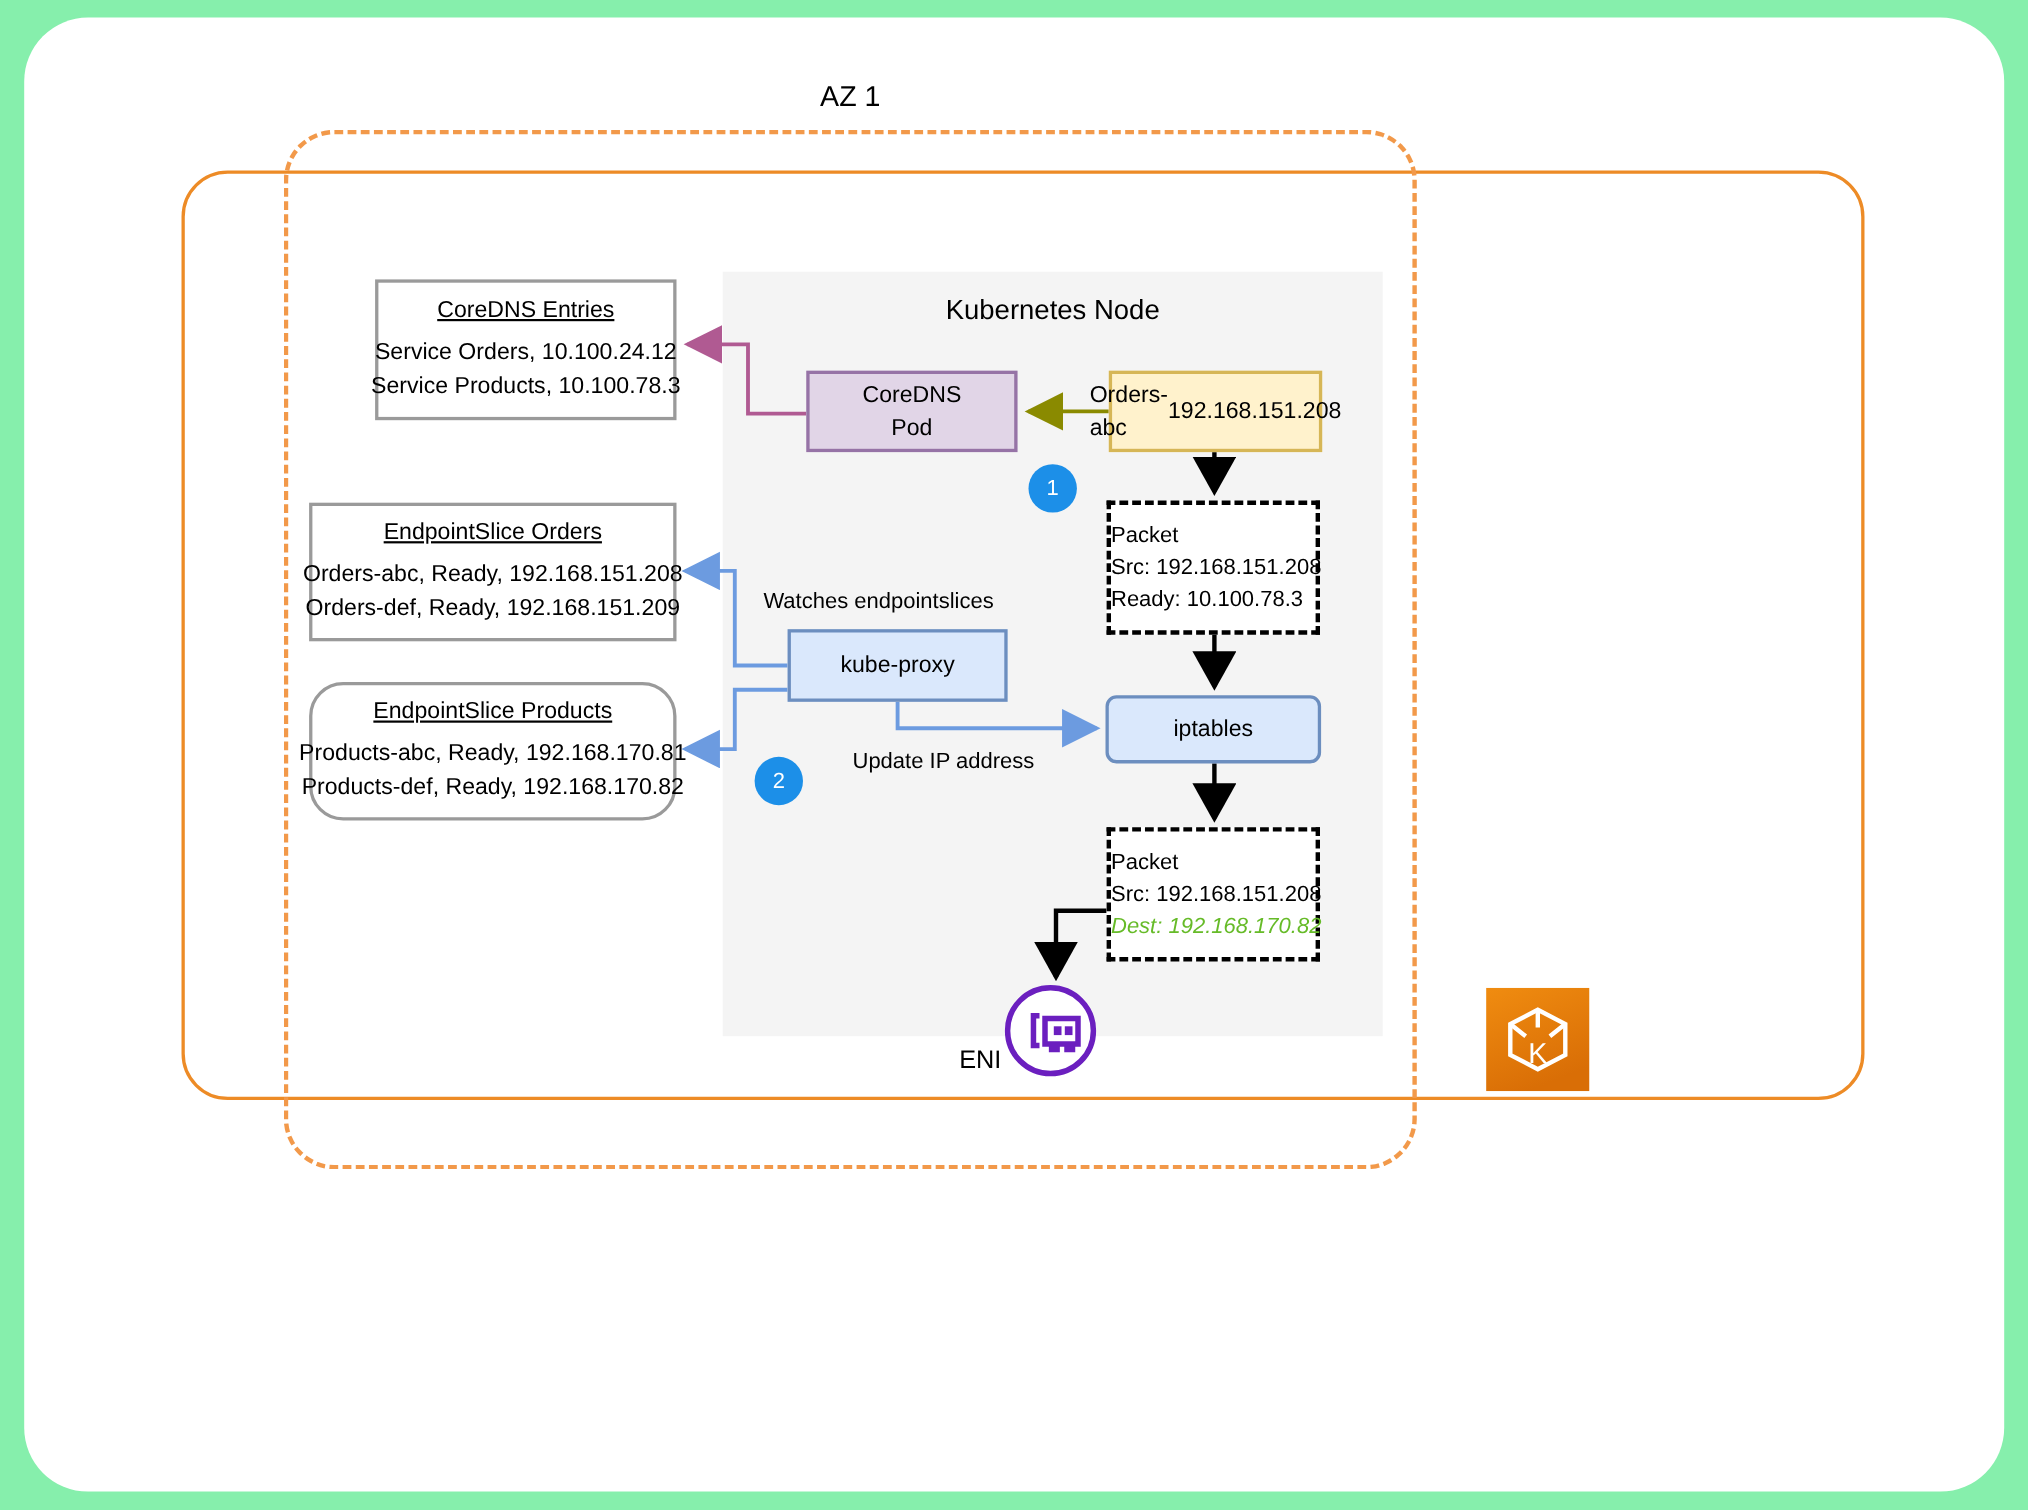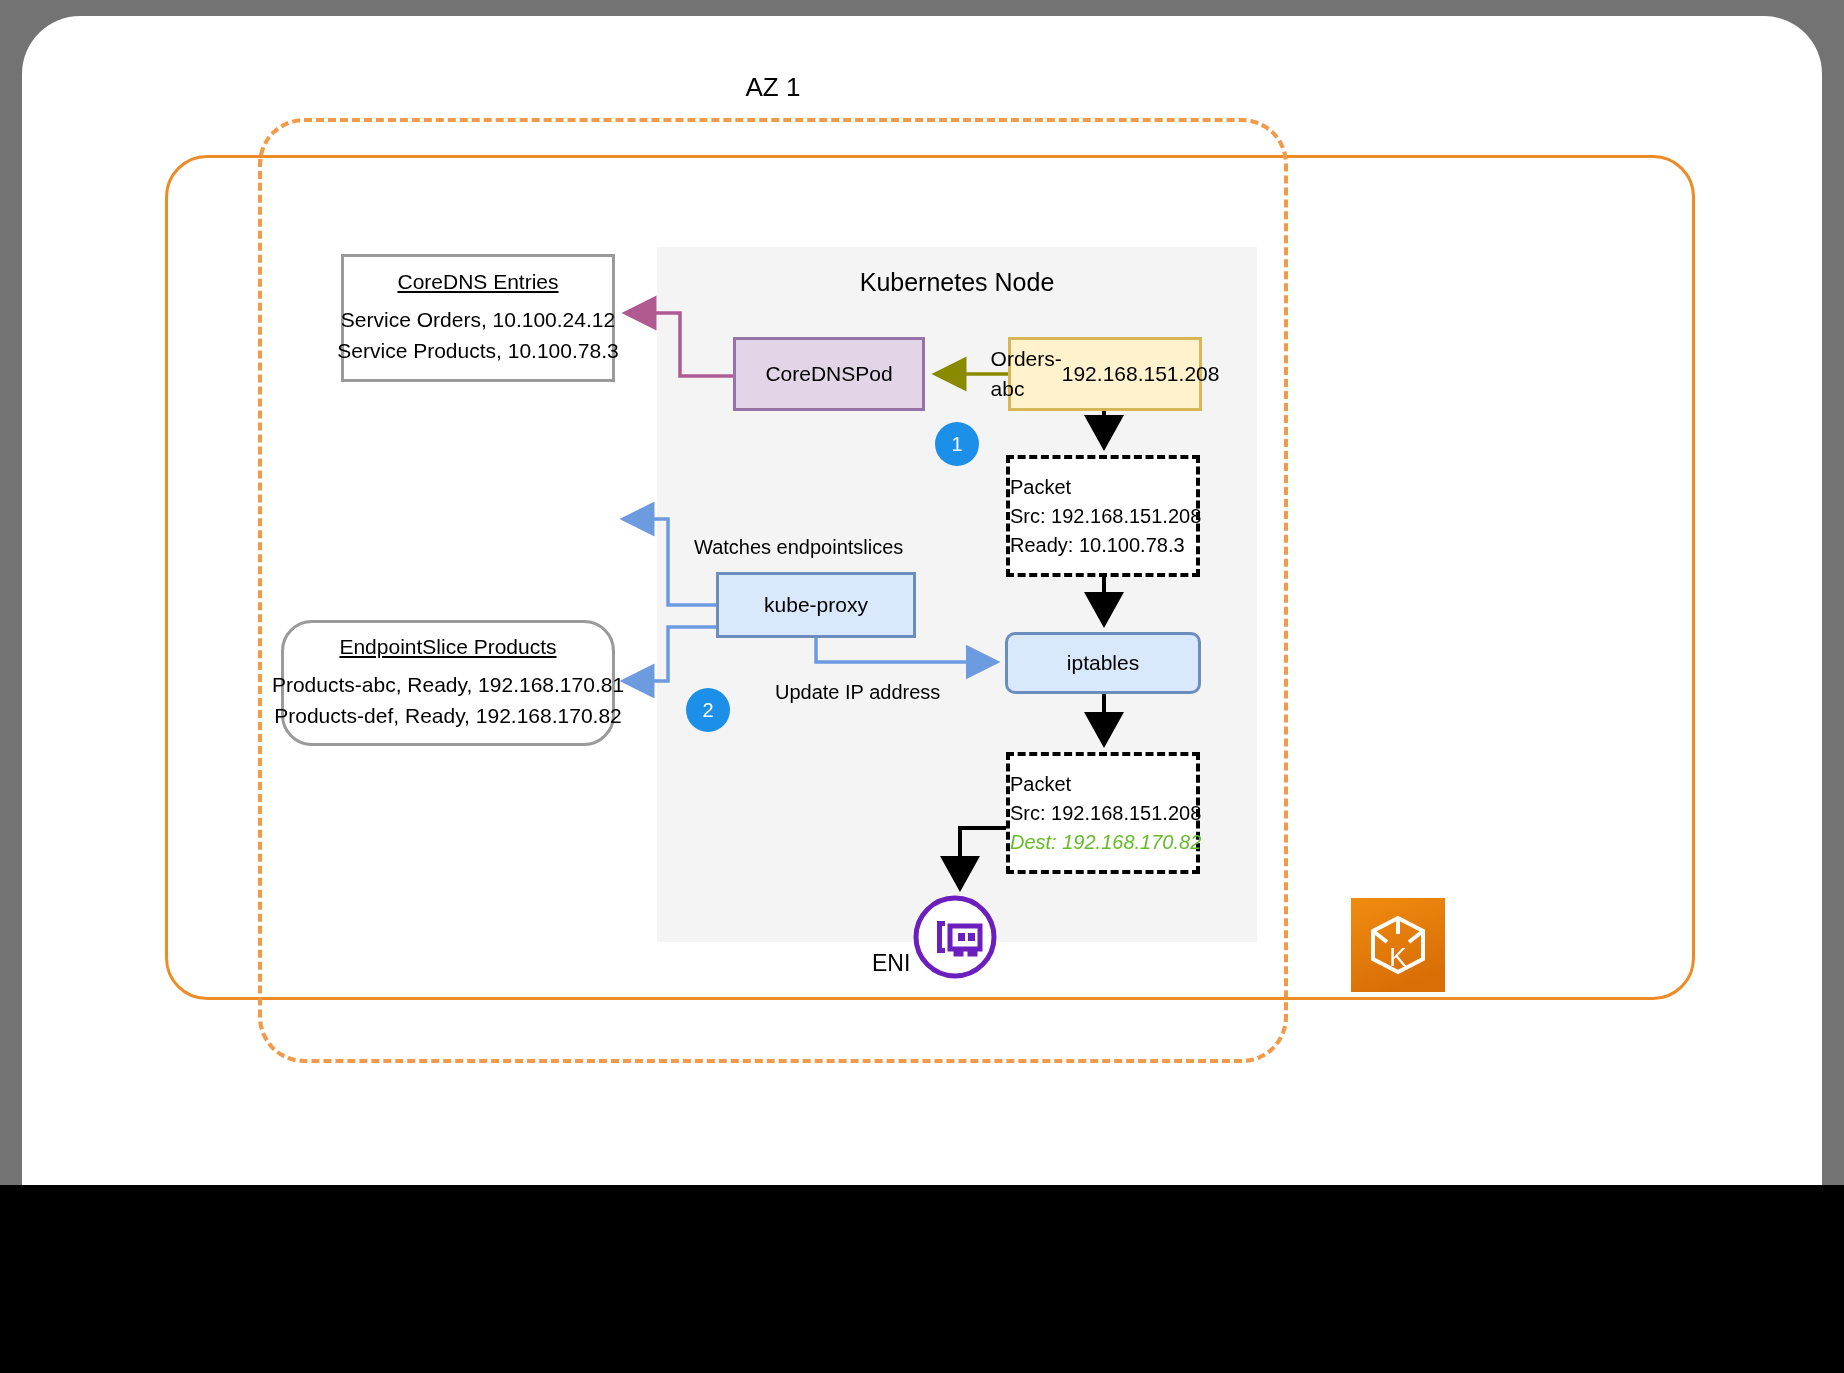--- a/index.html
+++ b/index.html
@@ -1,17 +1,17 @@
 <!DOCTYPE html>
 <html><head>
 <meta charset="utf-8">
 <style>
   html,body{margin:0;padding:0;background:#000;}
   body{font-family:"Liberation Sans","DejaVu Sans",sans-serif;}
-  #stage{position:relative;width:1844px;height:1185px;background:#737373;overflow:hidden;}
+  #stage{position:relative;width:1844px;height:1373px;background:#86efac;overflow:hidden;}
 
   
   #canvas{position:absolute;left:22px;top:16px;width:1800px;height:1340px;background:#fff;border-radius:58px;}
 
   .abs{position:absolute;box-sizing:border-box;}
 
   
   #vpc-frame{left:165px;top:155px;width:1530px;height:845px;border:3px solid #ED8B26;border-radius:42px;background:transparent;}
   #az-frame{left:258px;top:118px;width:1030px;height:945px;border:4px dashed #F2994A;border-radius:46px;background:transparent;}
 
@@ -25,21 +25,21 @@
   .infobox{background:#fff;border:3px solid #9a9a9a;display:flex;flex-direction:column;align-items:center;justify-content:center;}
   .infobox .ttl{font-size:21px;text-decoration:underline;margin-bottom:10px;color:#000;}
   .infobox .ln{font-size:21px;line-height:1.5;color:#000;white-space:nowrap;}
 
   #coredns-entries{left:341px;top:254px;width:274px;height:128px;}
   #eps-orders{left:281px;top:457px;width:334px;height:126px;}
   #eps-products{left:281px;top:620px;width:334px;height:126px;border-radius:31px;}
 
   
   #coredns-pod{left:733px;top:337px;width:192px;height:74px;background:#e1d5e7;border:3px solid #9673a6;
-     display:flex;flex-direction:row;align-items:center;justify-content:center;font-size:21px;color:#000;line-height:1.45;}
+     display:flex;flex-direction:column;align-items:center;justify-content:center;font-size:21px;color:#000;line-height:1.45;}
   #orders-pod{left:1008px;top:337px;width:194px;height:74px;background:#fff2cc;border:3px solid #d6b656;
      display:flex;flex-direction:row;align-items:center;justify-content:center;font-size:21px;color:#000;line-height:1.45;}
   #kube-proxy{left:716px;top:572px;width:200px;height:66px;background:#dae8fc;border:3px solid #6c8ebf;
      display:flex;align-items:center;justify-content:center;font-size:21px;color:#000;}
   #iptables{left:1005px;top:632px;width:196px;height:62px;background:#dae8fc;border:3px solid #6c8ebf;border-radius:10px;
      display:flex;align-items:center;justify-content:center;font-size:21px;color:#000;}
 
   
   .packet{background:#fff;border:4px dashed #000;display:flex;flex-direction:column;align-items:flex-start;justify-content:center;}
   .packet .pl{font-size:20px;line-height:1.45;color:#000;white-space:nowrap;}
@@ -115,20 +115,25 @@
 
     <path d="M816,638 L816,662 L997,662" stroke="#6C9BE0" stroke-width="3.5" fill="none" marker-end="url(#ar-blue)"></path>
   </svg>
 
   <div class="abs infobox" id="coredns-entries">
     <div class="ttl">CoreDNS Entries</div>
     <div class="ln">Service Orders, 10.100.24.12</div>
     <div class="ln">Service Products, 10.100.78.3</div>
   </div>
 
+  <div class="abs infobox" id="eps-orders">
+    <div class="ttl">EndpointSlice Orders</div>
+    <div class="ln">Orders-abc, Ready, 192.168.151.208</div>
+    <div class="ln">Orders-def, Ready, 192.168.151.209</div>
+  </div>
 
   <div class="abs infobox" id="eps-products">
     <div class="ttl">EndpointSlice Products</div>
     <div class="ln">Products-abc, Ready, 192.168.170.81</div>
     <div class="ln">Products-def, Ready, 192.168.170.82</div>
   </div>
 
   <div class="abs" id="coredns-pod">
     <div>CoreDNS</div>
     <div>Pod</div>

